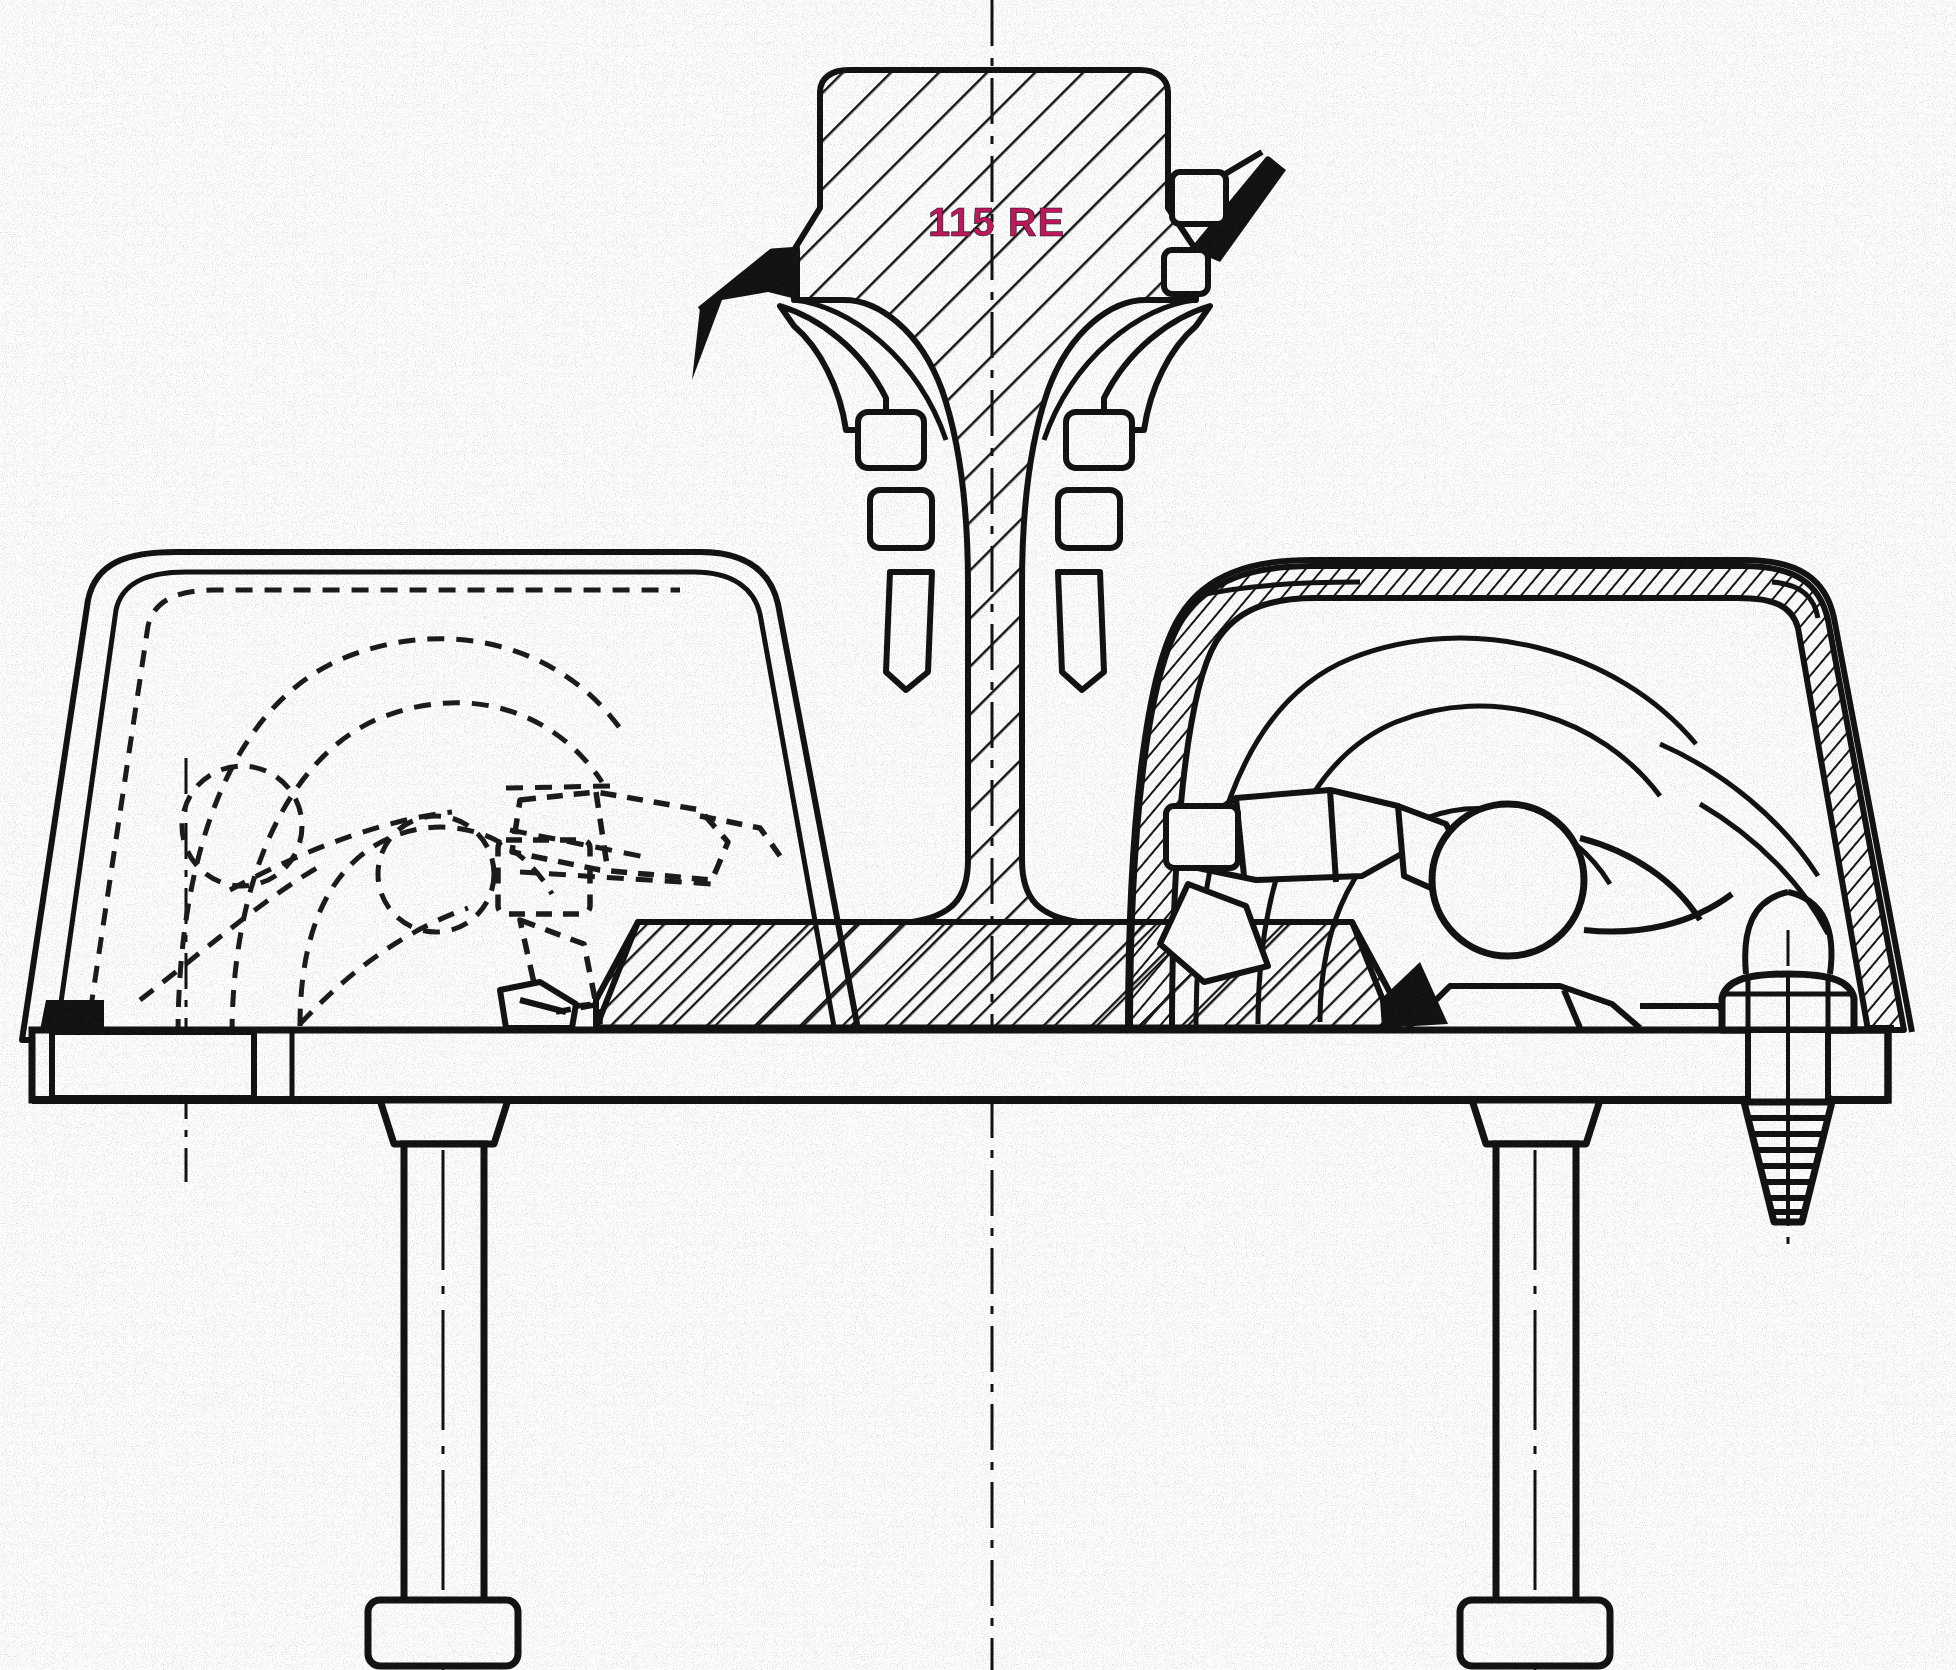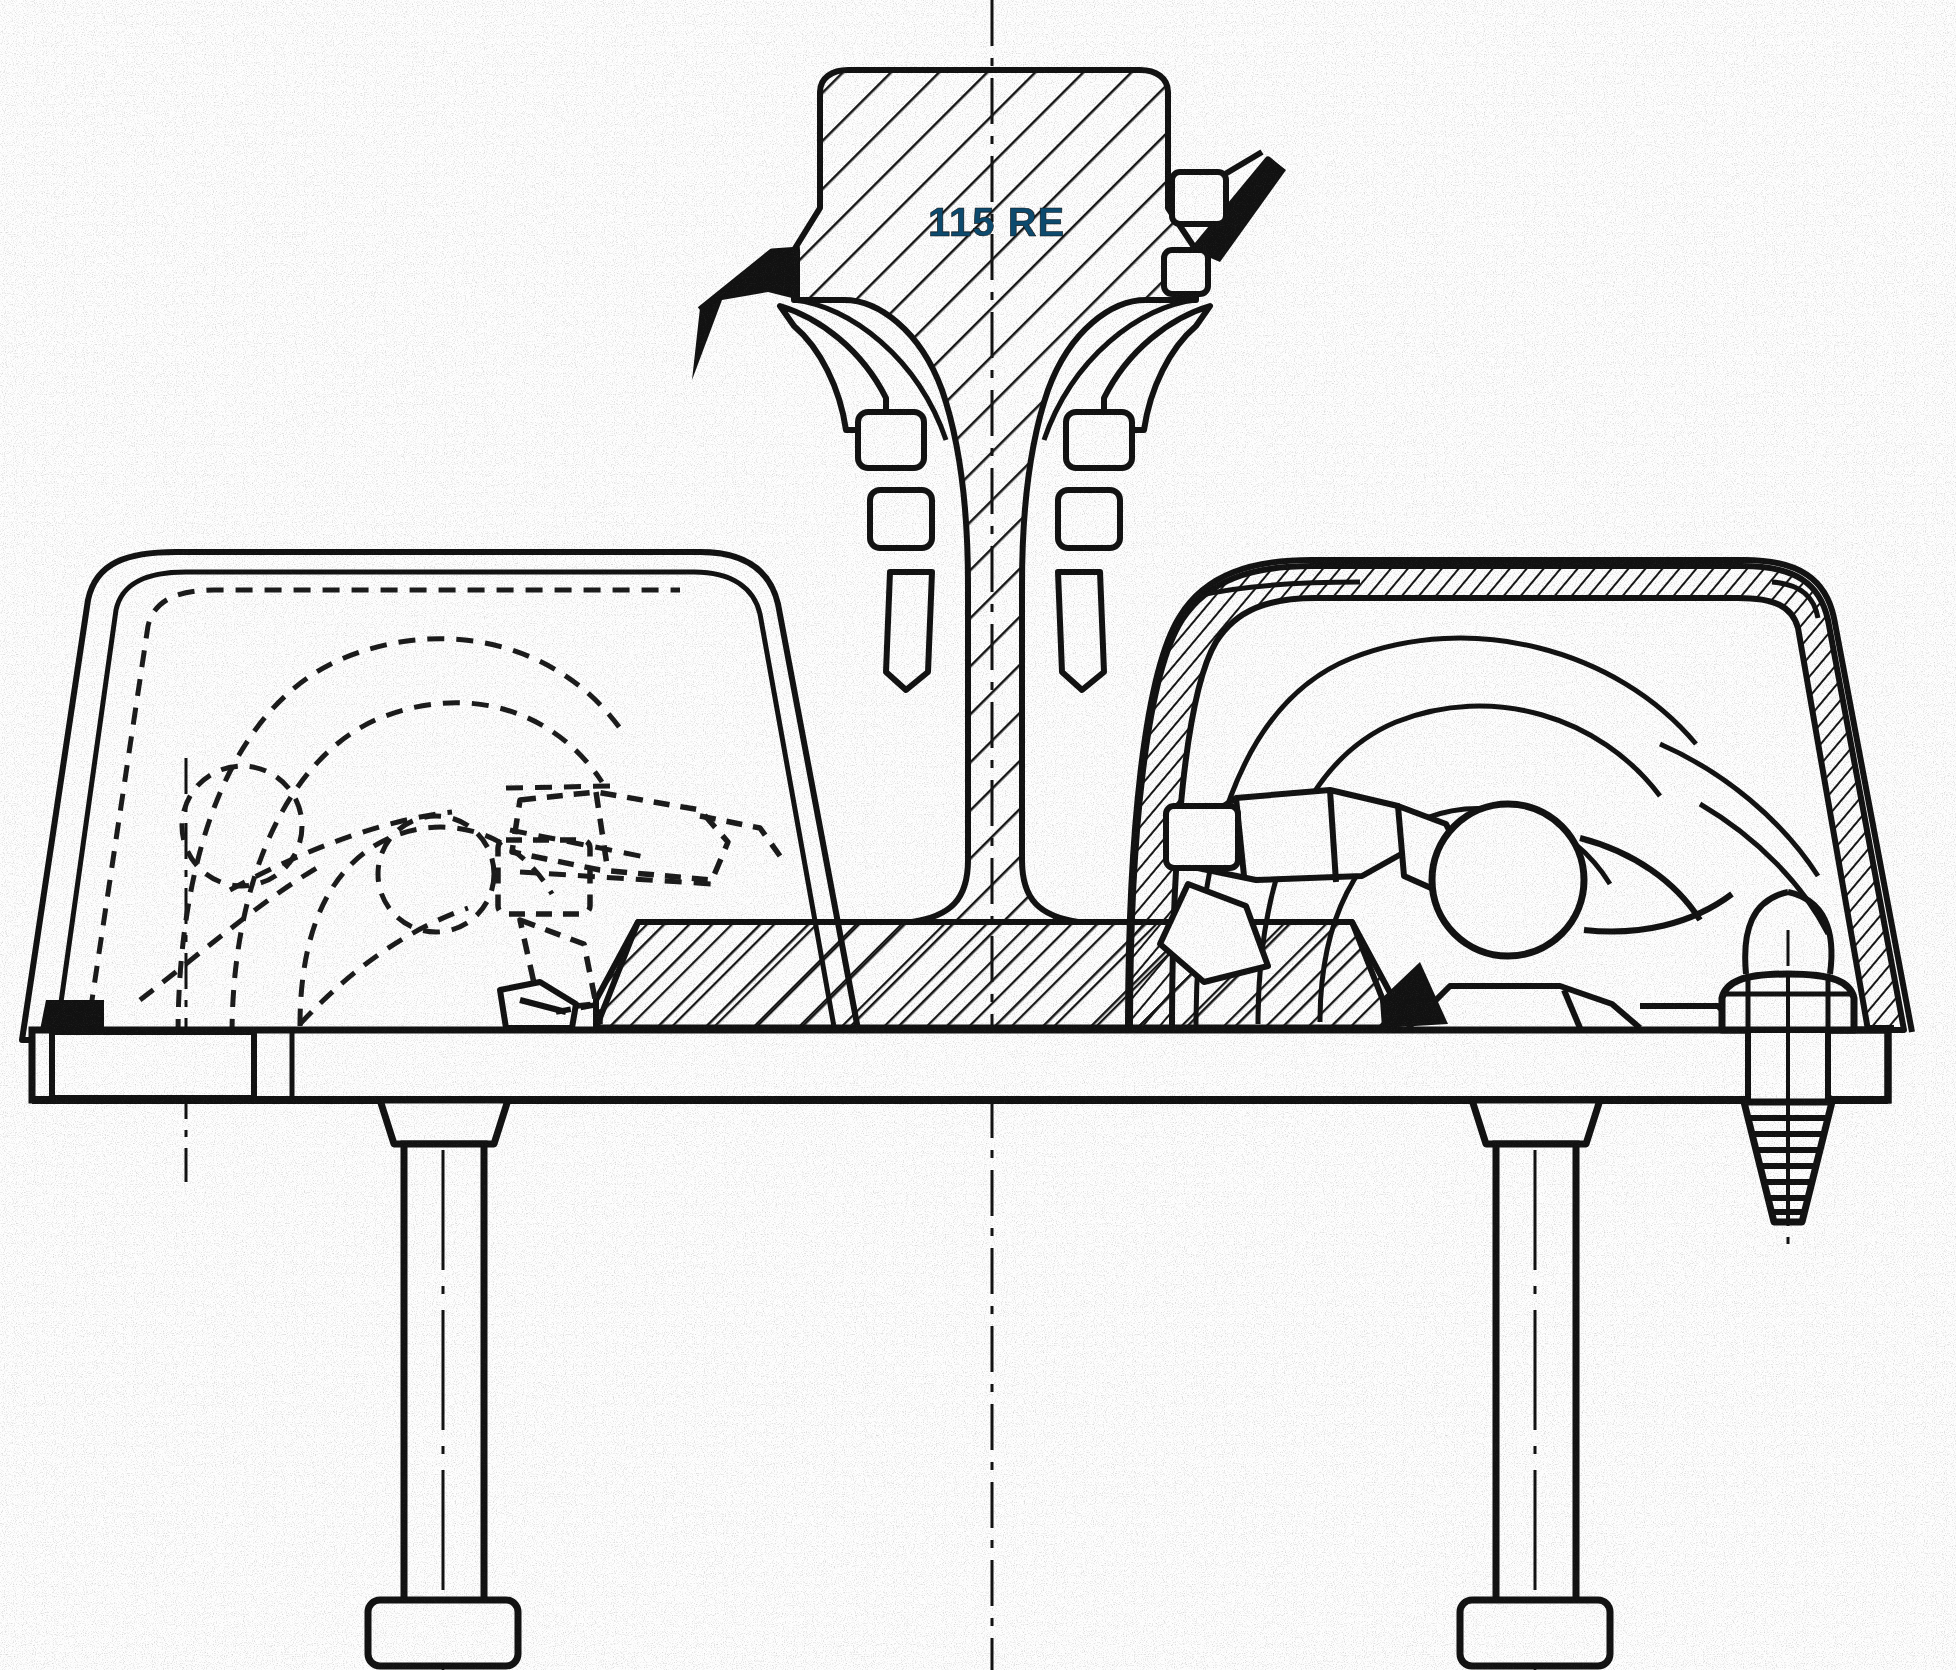--- a/index.html
+++ b/index.html
@@ -32,21 +32,21 @@
     width: 1956px; height: 1670px;
     pointer-events: none;
     opacity: .5;
   }
   .rail-label {
     position: absolute;
     font-family: "Liberation Sans", sans-serif;
     font-weight: bold;
     font-size: 40px;
     letter-spacing: 1px;
-    color: #0c4a6e;
+    color: #be185d;
     white-space: nowrap;
     -webkit-text-stroke: 0.6px #111;
   }
 </style>
 </head>
 <body>
 
 <div id="sheet">
 
   <svg id="drawing" viewBox="0 0 1956 1670" xmlns="http://www.w3.org/2000/svg">

